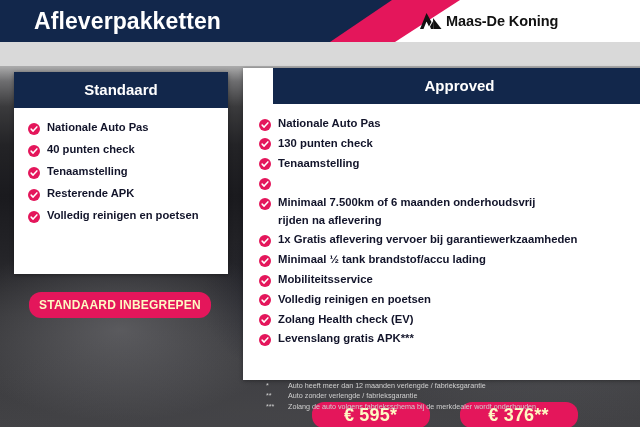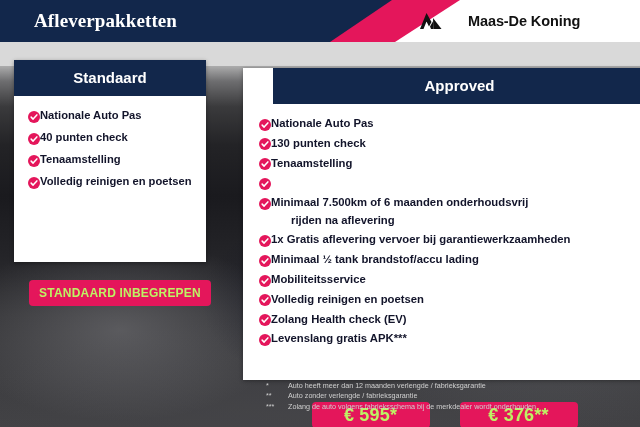--- a/index.html
+++ b/index.html
@@ -34,63 +34,63 @@
     background:#12274b;
     clip-path:polygon(0 0, 420px 0, 355px 42px, 0 42px);
   }
   #header .pink{
     position:absolute;left:330px;top:0;height:42px;width:130px;
     background:#e4165b;
     clip-path:polygon(62px 0, 130px 0, 65px 42px, 0 42px);
   }
   #header-title{
     position:absolute;left:34px;top:0;height:42px;line-height:42px;
-    color:#ffffff;font-size:19px;font-weight:bold;letter-spacing:0.1px;font-family:Liberation Serif, serif;
+    color:#ffffff;font-size:23px;font-weight:bold;letter-spacing:0.1px;
   }
   #brand{
     position:absolute;left:418px;top:0;height:42px;
-    display:flex;align-items:center;gap:24px;
+    display:flex;align-items:center;gap:2px;
   }
   #brand-mark{width:26px;height:20px;display:block;}
   #brand-name{
     color:#111111;font-size:14.5px;font-weight:bold;letter-spacing:-0.1px;
   }
   
   .card{
     position:absolute;background:#ffffff;
     box-shadow:0 1px 4px rgba(0,0,0,0.35);
   }
   .card-head{
     background:#12274b;color:#ffffff;
     text-align:center;font-weight:bold;
   }
-  #card-standaard{left:14px;top:60px;width:192px;height:202px;}
+  #card-standaard{left:14px;top:72px;width:214px;height:202px;}
   #card-standaard .card-head{height:36px;line-height:36px;font-size:15px;}
   #card-approved{left:243px;top:68px;width:373px;height:312px;padding-left:30px;}
   #card-approved .card-head{height:36px;line-height:36px;font-size:15px;}
 
   .feature-list{list-style:none;margin:0;padding:0;}
   .feature{
-    display:flex;align-items:flex-start;
+    display:flex;align-items:flex-start;gap:7px;
     color:#12142a;font-weight:bold;
   }
   .check{
     flex:0 0 auto;width:12px;height:12px;display:block;margin-top:1.5px;
   }
   .feature-text{display:block;}
 
   #standaard-list{position:absolute;left:14px;top:49px;right:10px;}
   #standaard-list .feature{font-size:11.2px;line-height:13px;margin-bottom:8.6px;}
   #approved-list{position:absolute;left:16px;top:49px;right:10px;}
   #approved-list .feature{font-size:11.3px;line-height:13px;margin-bottom:6.3px;}
-  .feature-text .wrap2{display:block;margin-top:5px;margin-left:20px;}
+  .feature-text .wrap2{display:block;margin-top:5px;}
 
   .pill{
     display:flex;align-items:center;justify-content:center;
-    background:#e4165b;color:#bef264;border:none;border-radius:4px;
+    background:#e4165b;color:#fef9c3;border:none;border-radius:12px;
     font-family:"Liberation Sans", sans-serif;font-weight:bold;cursor:pointer;
   }
   #btn-standaard-inbegrepen{
     position:absolute;left:15px;top:220px;width:182px;height:26px;
     font-size:12px;letter-spacing:0.2px;
   }
   #price-row{
     position:absolute;left:0;right:0;top:334px;
     display:flex;justify-content:center;gap:30px;
   }
@@ -147,20 +147,27 @@
           <circle cx="8" cy="8" r="8" fill="#e4165b"></circle>
           <path d="M4.2 8.2 L6.8 10.8 L11.8 5.2" stroke="#ffffff" stroke-width="2" fill="none" stroke-linecap="round" stroke-linejoin="round"></path>
         </svg>
       <span class="feature-text">Tenaamstelling</span>
     </li>
     <li class="feature">
       <svg class="check" viewBox="0 0 16 16">
           <circle cx="8" cy="8" r="8" fill="#e4165b"></circle>
           <path d="M4.2 8.2 L6.8 10.8 L11.8 5.2" stroke="#ffffff" stroke-width="2" fill="none" stroke-linecap="round" stroke-linejoin="round"></path>
         </svg>
+      <span class="feature-text">Resterende APK</span>
+    </li>
+    <li class="feature">
+      <svg class="check" viewBox="0 0 16 16">
+          <circle cx="8" cy="8" r="8" fill="#e4165b"></circle>
+          <path d="M4.2 8.2 L6.8 10.8 L11.8 5.2" stroke="#ffffff" stroke-width="2" fill="none" stroke-linecap="round" stroke-linejoin="round"></path>
+        </svg>
       <span class="feature-text">Volledig reinigen en poetsen</span>
     </li>
   </ul>
   <button class="pill" id="btn-standaard-inbegrepen">STANDAARD INBEGREPEN</button>
 </div>
 
 <div class="card" id="card-approved">
   <div class="card-head">Approved</div>
   <ul class="feature-list" id="approved-list">
     <li class="feature">

